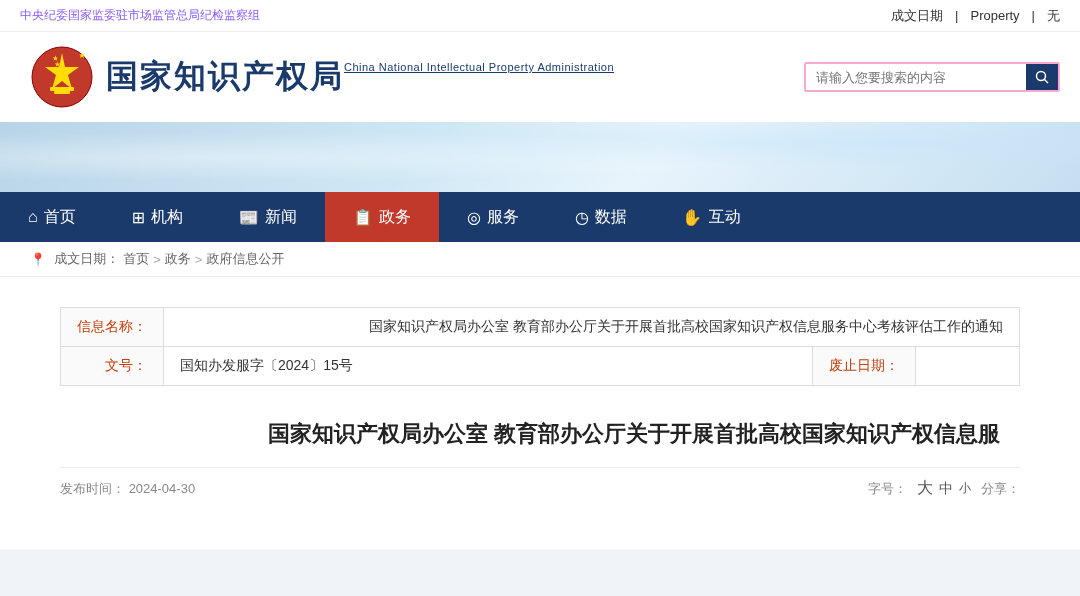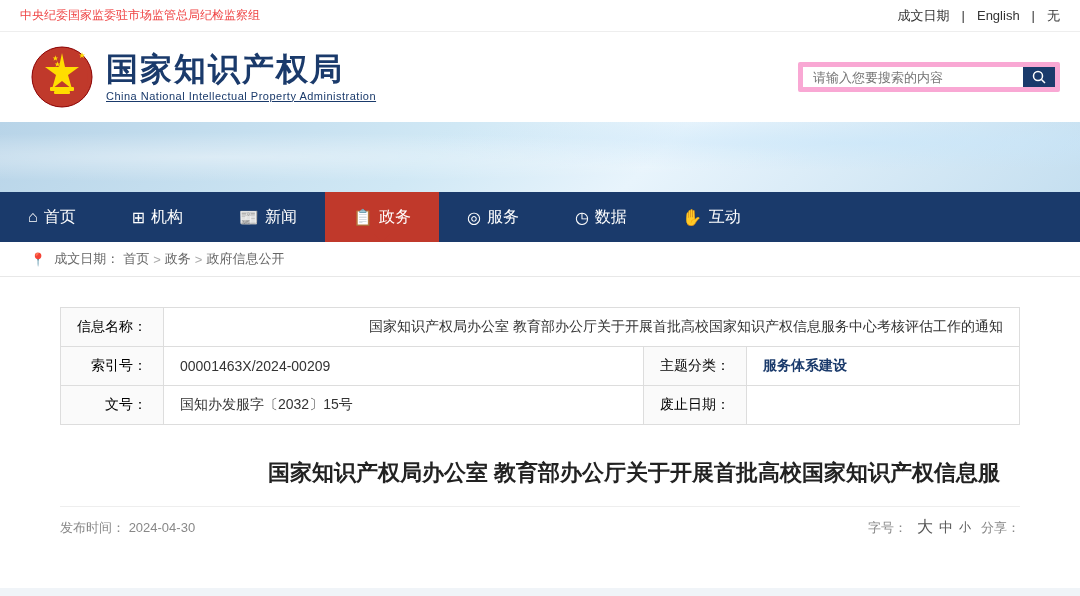--- a/index.html
+++ b/index.html
@@ -11,21 +11,21 @@
       height: 32px;
       display: flex;
       align-items: center;
       justify-content: flex-end;
       padding: 0 20px;
       font-size: 13px;
       color: #333;
       gap: 12px;
       border-bottom: 1px solid #eee;
     }
-    .top-bar-red { color: #ef4444; font-size: 12px; margin-right: auto; margin-left: 0; }
+    .top-bar-red { color: #8b5cf6; font-size: 12px; margin-right: auto; margin-left: 0; }
 
     
     .header {
       background: #fff;
       padding: 0;
       display: flex;
       align-items: center;
       height: 90px;
       position: relative;
     }
@@ -33,37 +33,37 @@
       display: flex;
       align-items: center;
       padding-left: 30px;
       gap: 12px;
       flex: 0 0 auto;
     }
     .logo-emblem {
       width: 64px;
       height: 64px;
     }
-    .logo-text { display: flex; flex-direction: column; }
+    .logo-text { display: flex; flex-direction: row; }
     .logo-cn { font-size: 32px; font-weight: bold; color: #1a3a6b; letter-spacing: 2px; line-height: 1.1; }
     .logo-en { font-size: 11px; color: #1a3a6b; letter-spacing: 0.5px; margin-top: 2px; text-decoration: underline; }
 
     .header-right {
       margin-left: auto;
       display: flex;
       flex-direction: column;
       align-items: flex-end;
       padding-right: 20px;
       gap: 6px;
     }
 
     .search-bar {
       display: flex;
       align-items: center;
-      border: 5px solid #f9a8d4;
+      border: 2px solid #f9a8d4;
       border-radius: 2px;
       overflow: hidden;
       height: 30px;
     }
     .search-input {
       border: none;
       outline: none;
       padding: 0 10px;
       font-size: 13px;
       width: 220px;
@@ -147,21 +147,21 @@
       margin-bottom: 30px;
       font-size: 14px;
     }
     .info-table td {
       padding: 10px 16px;
       border: 1px solid #ddd;
       color: #333;
       vertical-align: middle;
     }
     .info-table td.label {
-      color: #000000;
+      color: #c2410c;
       white-space: nowrap;
       background: #fafafa;
       width: 80px;
       text-align: right;
     }
     .info-table td.value {
       color: #333;
     }
     .info-table td.value.bold { font-weight: bold; color: #1a3a6b; }
     .info-table td.value-full { color: #333; text-align: right; }
@@ -217,21 +217,21 @@
         radial-gradient(ellipse at 80% 30%, rgba(200,230,250,0.6) 0%, transparent 40%);
     }
   </style>
 </head>
 <body>
 
 <div class="top-bar">
   <span class="top-bar-red">中央纪委国家监委驻市场监管总局纪检监察组</span>
   <span class="link">成文日期</span>
   <span class="divider">|</span>
-  <span class="english link">English</span>
+  <span class="english link">Property</span>
   <span class="divider">|</span>
   <span class="link">无</span>
 </div>
 
 <div class="header">
   <div class="header-logo">
 
     <svg class="logo-emblem" viewBox="0 0 64 64" xmlns="http://www.w3.org/2000/svg">
       <circle cx="32" cy="32" r="30" fill="#c0392b" stroke="#8b0000" stroke-width="1"></circle>
       <circle cx="32" cy="32" r="26" fill="#c0392b"></circle>
@@ -310,28 +310,22 @@
 
 <div class="main-content">
 
   <table class="info-table">
     <tbody>
         <tr>
       <td class="label">信息名称：</td>
       <td class="value-full" colspan="3">国家知识产权局办公室 教育部办公厅关于开展首批高校国家知识产权信息服务中心考核评估工作的通知</td>
     </tr>
     <tr>
-      <td class="label">索引号：</td>
-      <td class="value">00001463X/2024-00209</td>
-      <td class="label">主题分类：</td>
-      <td class="value bold">服务体系建设</td>
-    </tr>
-    <tr>
       <td class="label">文号：</td>
-      <td class="value">国知办发服字〔2032〕15号</td>
+      <td class="value">国知办发服字〔2024〕15号</td>
       <td class="label">废止日期：</td>
       <td class="value"></td>
     </tr>
   </tbody>
     </table>
 
   <div class="article-title">
     <div>国家知识产权局办公室 教育部办公厅关于开展首批高校国家知识产权信息服</div>
   </div>
 

